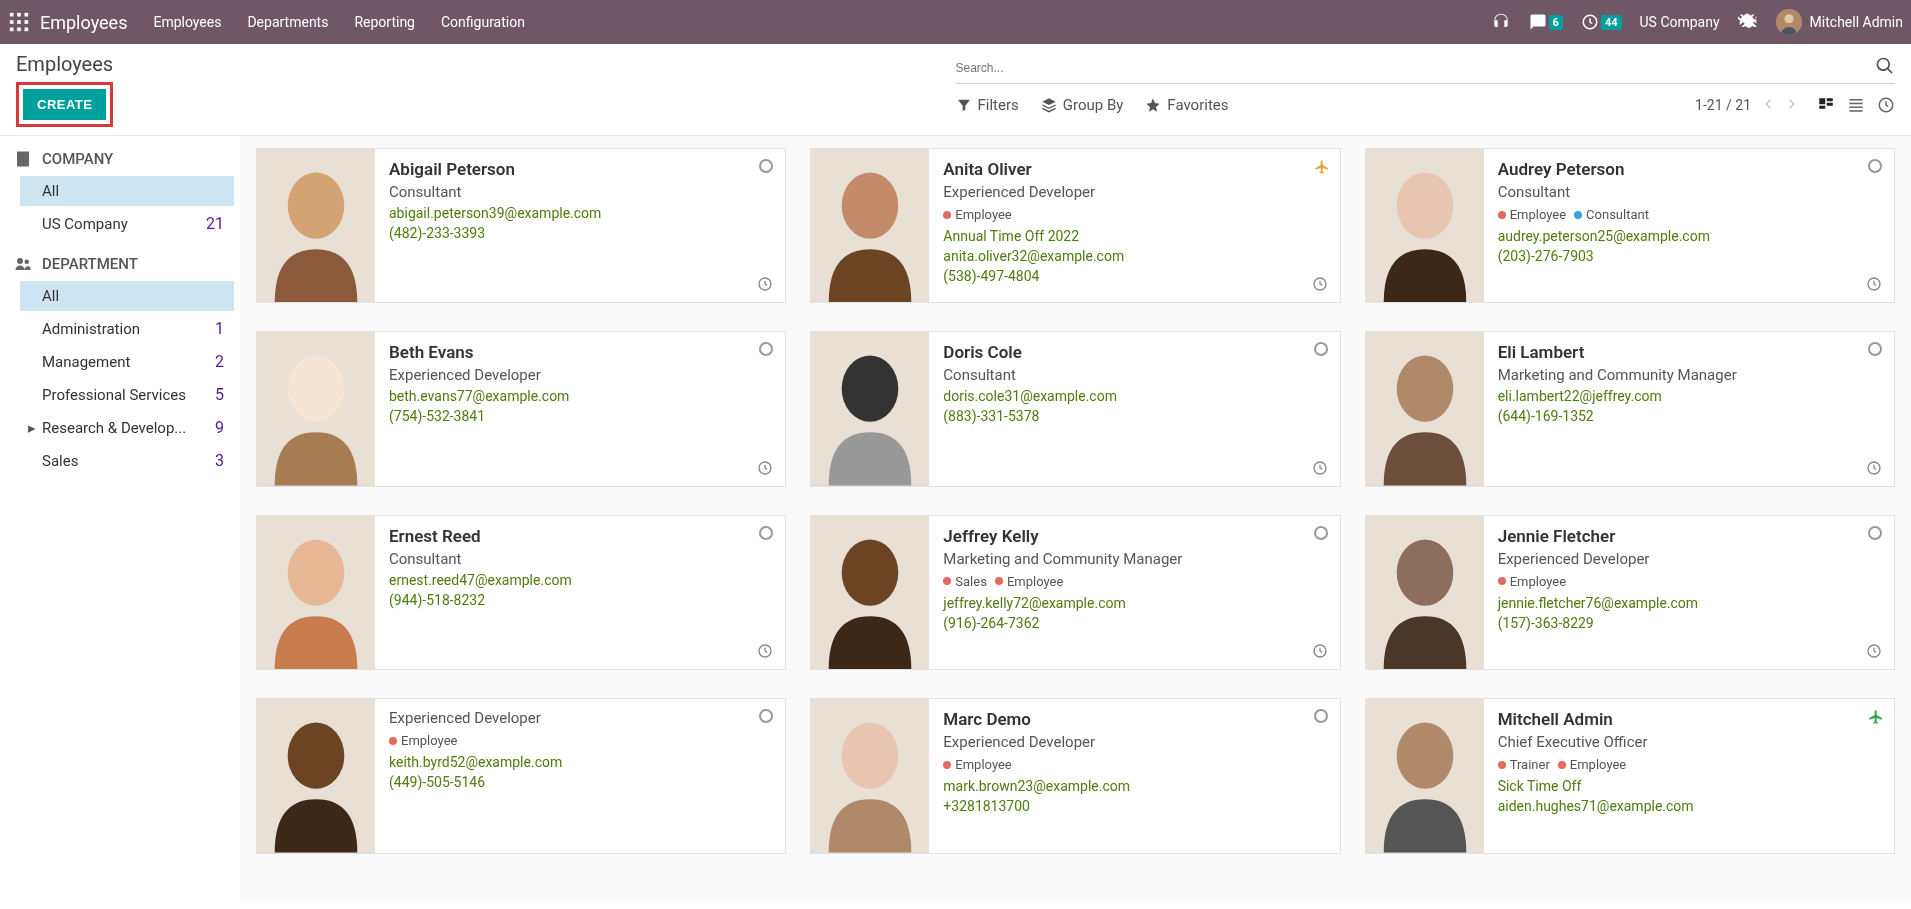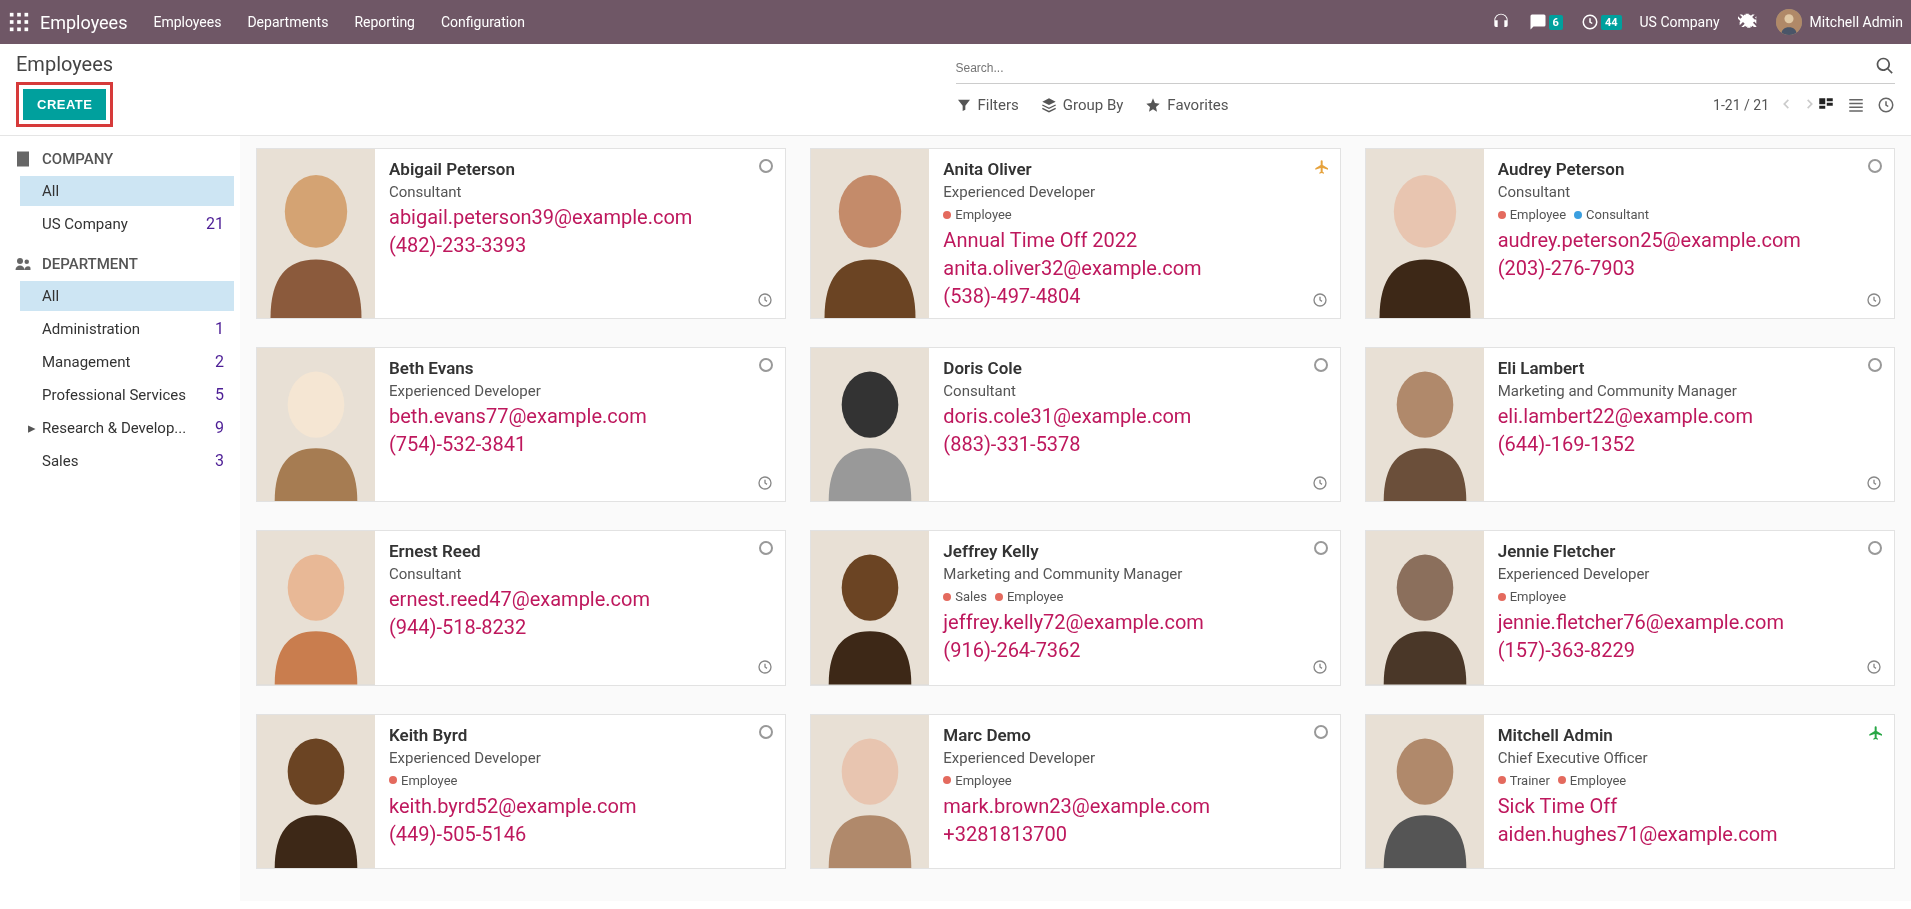--- a/index.html
+++ b/index.html
@@ -28,21 +28,21 @@
 .create-btn-wrap { display: inline-block; padding: 4px; border: 3px solid #d63a3a; }
 .create-btn { background: #00a09d; color: #fff; border: none; padding: 8px 14px; font-weight: bold; font-size: 13px; cursor: pointer; letter-spacing: .5px; }
 .cp-right { flex: 0 0 50%; display: flex; flex-direction: column; gap: 12px; }
 .search-wrap { position: relative; border-bottom: 1px solid #ccc; display: flex; align-items: center; padding: 4px 0; }
 .search-wrap input { border: none; outline: none; width: 100%; font-size: 12px; color: #555; }
 .search-ico { cursor: pointer; color: #555; }
 .cp-row2 { display: flex; align-items: center; }
 .facets { display: flex; gap: 22px; color: #555; font-size: 15px; }
 .facets .facet { display: flex; align-items: center; gap: 6px; cursor: pointer; }
 .facets svg { width: 16px; height: 16px; fill: #555; }
-.pager-block { margin-left: auto; display: flex; align-items: center; }
+.pager-block { margin-left: auto; display: flex; align-items: center; gap: 18px; }
 .pager { display: flex; align-items: center; gap: 10px; color: #555; }
 .pager .arrow { cursor: pointer; opacity: .5; }
 .views { display: flex; align-items: center; gap: 12px; }
 .views .vbtn { cursor: pointer; color: #555; display: inline-flex; }
 .views .vbtn.active { color: #222; }
 
 
 .main { display: flex; height: calc(100vh - 44px - 100px); }
 .sidebar { width: 240px; padding: 14px 6px 14px 14px; font-size: 15px; color: #333; }
 .sb-head { display: flex; align-items: center; gap: 10px; color: #555; font-weight: 500; margin-bottom: 8px; }
@@ -57,21 +57,21 @@
 .kanban-grid { display: grid; grid-template-columns: repeat(3, 1fr); gap: 28px 24px; }
 .kcard { background: #fff; border: 1px solid #e2e2e2; display: flex; min-height: 148px; position: relative; }
 .kcard .photo { width: 118px; height: 100%; background: #ddd; flex-shrink: 0; display: flex; align-items: center; justify-content: center; }
 .kcard .photo svg { width: 100%; height: 100%; }
 .kcard .body { padding: 10px 14px 10px 14px; flex: 1; display: flex; flex-direction: column; gap: 4px; }
 .kcard .nm { font-size: 17px; font-weight: 600; color: #333; }
 .kcard .jt { font-size: 15px; color: #555; }
 .kcard .tags { display: flex; gap: 8px; flex-wrap: wrap; margin: 2px 0; }
 .kcard .tag { font-size: 13px; color: #555; display: flex; align-items: center; gap: 4px; text-align: center; }
 .kcard .tag .dot { width: 8px; height: 8px; border-radius: 50%; display: inline-block; }
-.kcard .line { font-size: 20px; color: #be185d; }
+.kcard .line { font-size: 14px; color: #4d7c0f; }
 .kcard .toprt { position: absolute; top: 10px; right: 12px; width: 14px; height: 14px; }
 .kcard .toprt.circle { border: 2px solid #999; border-radius: 50%; }
 .kcard .toprt.plane svg { fill: #e6a23c; width: 16px; height: 16px; }
 .kcard .toprt.plane-g svg { fill: #28a745; width: 16px; height: 16px; }
 .kcard .botrt { position: absolute; bottom: 10px; right: 12px; width: 16px; height: 16px; color: #888; }
 .kcard .botrt svg { width: 16px; height: 16px; fill: #888; }
 .scroll-hide { height: 100%; overflow-y: scroll; }
 </style>
 </head>
 <body>
@@ -395,21 +395,21 @@
             <svg viewBox="0 0 100 130" preserveAspectRatio="xMidYMid slice">
               <rect width="100" height="130" fill="#e8e0d5"></rect>
               <ellipse cx="50" cy="48" rx="24" ry="28" fill="#b0896b"></ellipse>
               <path d="M15 130 Q15 85 50 85 Q85 85 85 130 Z" fill="#6b4f3a"></path>
             </svg>
           </div>
     <div class="body">
       <div class="nm">Eli Lambert</div>
       <div class="jt">Marketing and Community Manager</div>
 
-      <div class="line">eli.lambert22@example.com</div>
+      <div class="line">eli.lambert22@jeffrey.com</div>
             <div class="line">(644)-169-1352</div>
     </div>
     <span class="toprt circle"></span>
           <span class="botrt"><svg viewBox="0 0 24 24">
               <circle cx="12" cy="12" r="9" fill="none" stroke="#888" stroke-width="2"></circle>
               <path d="M12 7v5l3 2" stroke="#888" stroke-width="2" fill="none"></path>
             </svg></span>
         </div>
         <div class="kcard">
     <div class="photo">
@@ -481,21 +481,20 @@
         </div>
         <div class="kcard">
     <div class="photo">
             <svg viewBox="0 0 100 130" preserveAspectRatio="xMidYMid slice">
               <rect width="100" height="130" fill="#e8e0d5"></rect>
               <ellipse cx="50" cy="48" rx="24" ry="28" fill="#6b4423"></ellipse>
               <path d="M15 130 Q15 85 50 85 Q85 85 85 130 Z" fill="#3d2817"></path>
             </svg>
           </div>
     <div class="body">
-      <div class="nm">Keith Byrd</div>
       <div class="jt">Experienced Developer</div>
       <div class="tags">
               <span class="tag"><span class="dot" style="background:#e46a5e"></span>Employee</span>
             </div>
       <div class="line">keith.byrd52@example.com</div>
             <div class="line">(449)-505-5146</div>
     </div>
     <span class="toprt circle"></span>
         </div>
         <div class="kcard">

